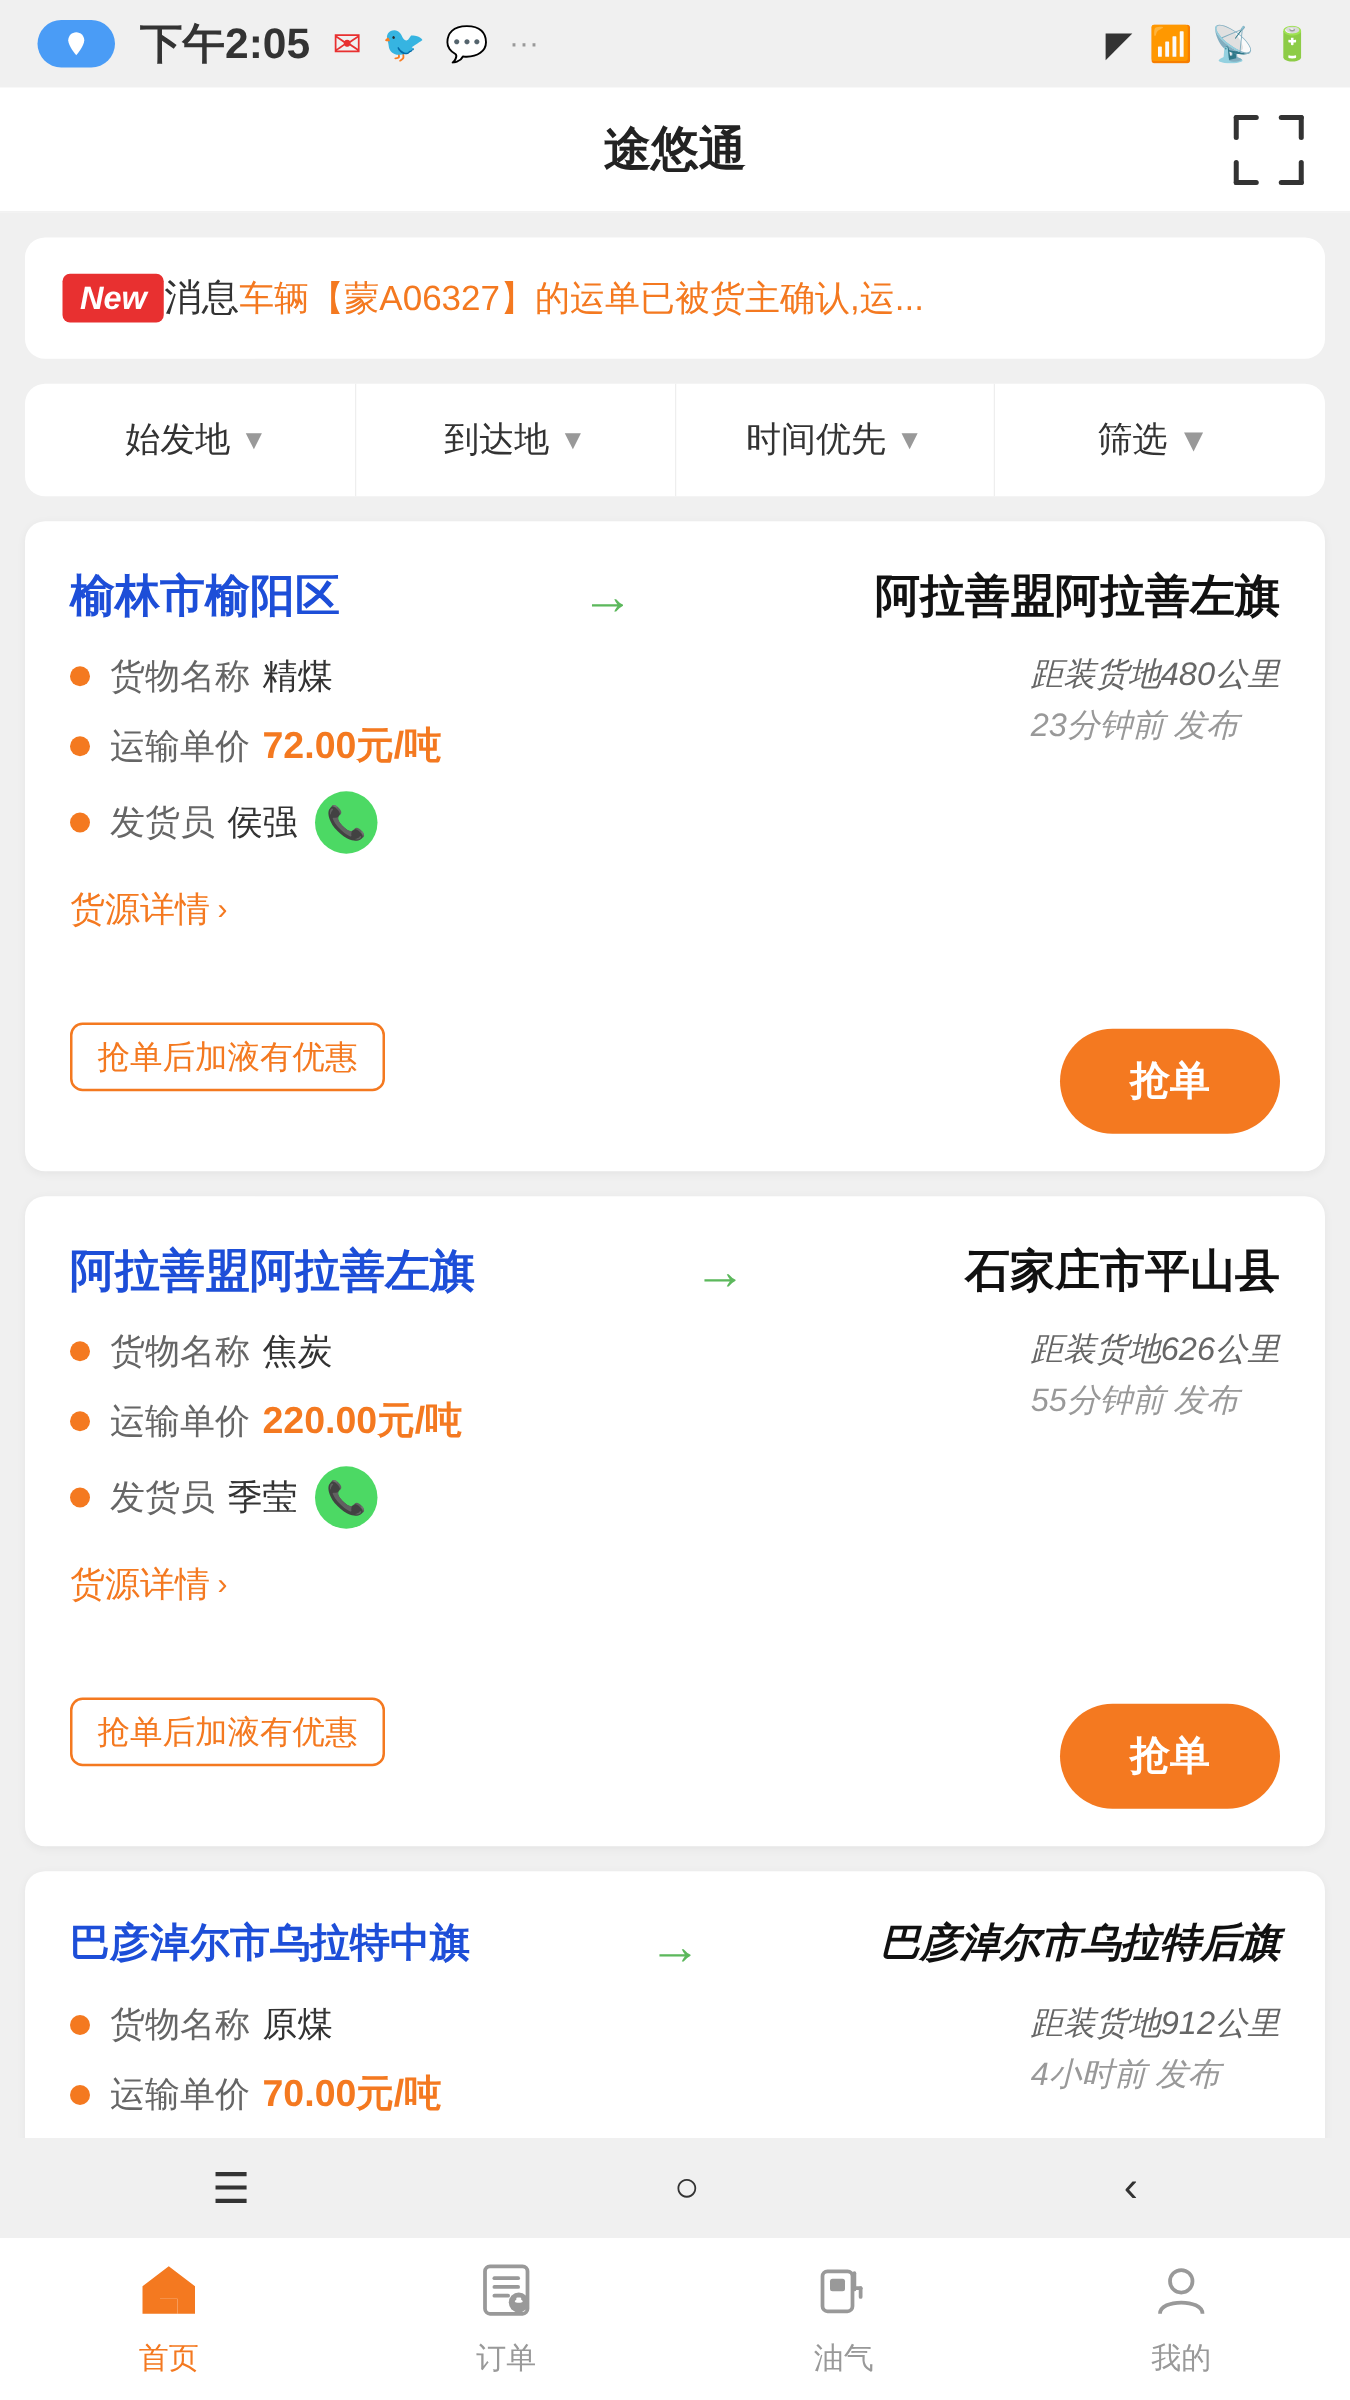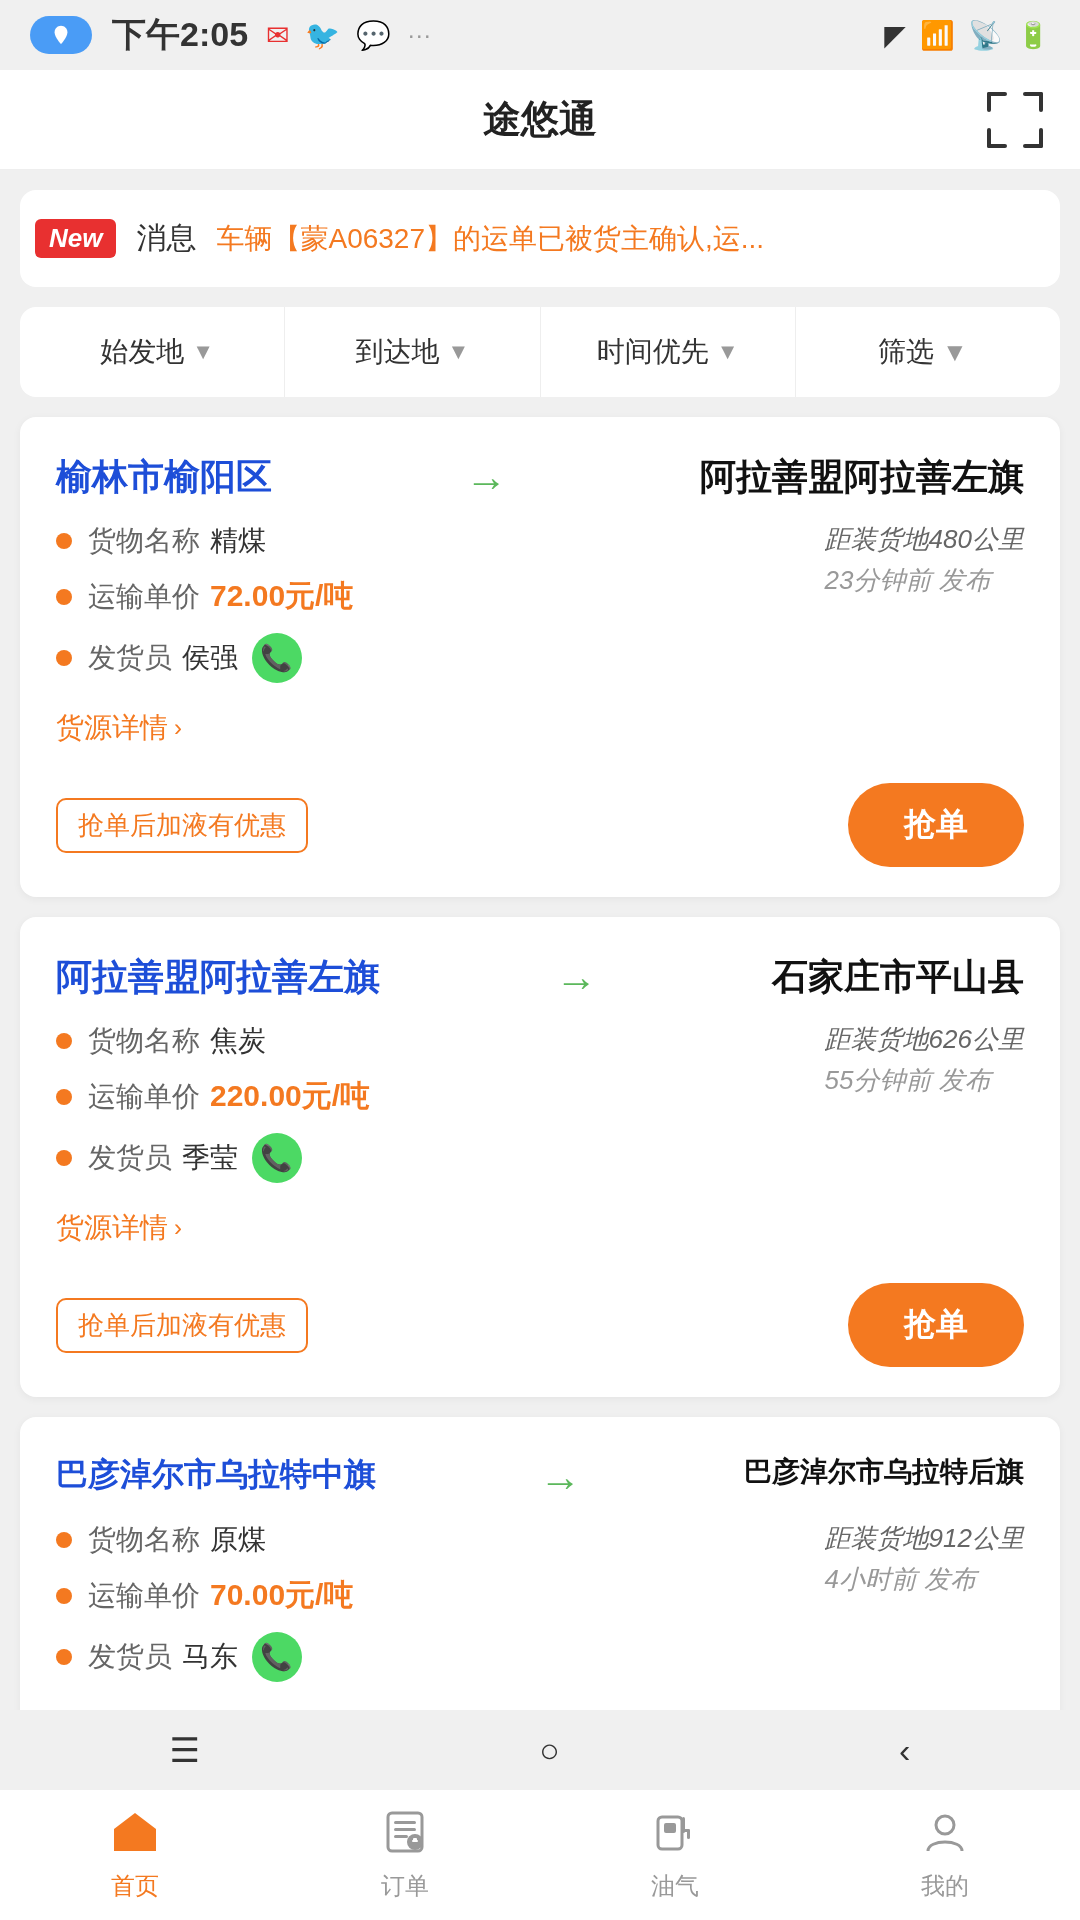--- a/index.html
+++ b/index.html
@@ -101,24 +101,23 @@
     .scan-icon-svg {
       width: 60px;
       height: 60px;
     }
 
     
     .news-banner {
       background-color: #fff;
       margin: 20px 20px 0 20px;
       border-radius: 16px;
-      padding: 28px 15px;
-      display: flex;
-      align-items: center;
-      gap: 20px;
+      padding: 28px 30px;
+      display: flex;
+      align-items: center;
     }
 
     .new-badge {
       background-color: #e83030;
       color: white;
       font-size: 26px;
       font-weight: 900;
       font-style: italic;
       padding: 4px 14px;
       border-radius: 6px;
@@ -315,20 +314,21 @@
 
     .grab-btn {
       background-color: #f47920;
       color: white;
       border: none;
       border-radius: 50px;
       padding: 20px 56px;
       font-size: 32px;
       font-weight: 600;
       cursor: pointer;
+      margin-top: 40px;
     }
 
     .sender-row {
       display: flex;
       align-items: center;
       margin-bottom: 16px;
     }
 
     
     .bottom-nav {
@@ -554,21 +554,21 @@
     <div class="card-footer">
       <div class="promo-badge">抢单后加液有优惠</div>
       <button class="grab-btn">抢单</button>
     </div>
   </div>
 
   <div class="card" style="margin-bottom: 240px;">
     <div class="route-section">
       <span class="route-from" style="font-size:32px;">巴彦淖尔市乌拉特中旗</span>
       <span class="green-arrow">→</span>
-      <span class="route-to" style="font-size:28px;">巴彦淖尔市乌拉特后旗</span>
+      <span class="route-to" style="font-size:32px;font-style:italic;">巴彦淖尔市乌拉特后旗</span>
     </div>
     <div style="display:flex; justify-content:space-between; align-items:flex-start;">
       <div class="card-left">
         <div class="card-info-row">
           <div class="dot-orange"></div>
           <span class="info-label">货物名称</span>
           <span class="info-value">原煤</span>
         </div>
         <div class="card-info-row">
           <div class="dot-orange"></div>

